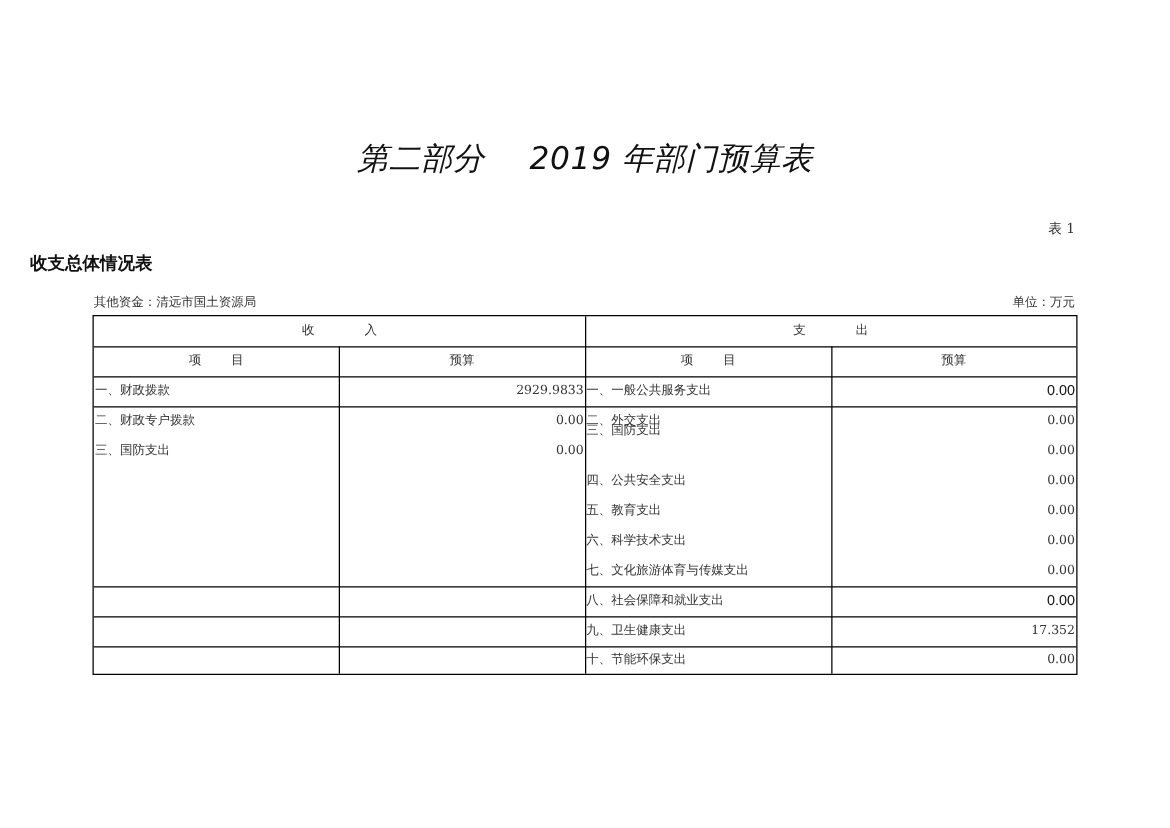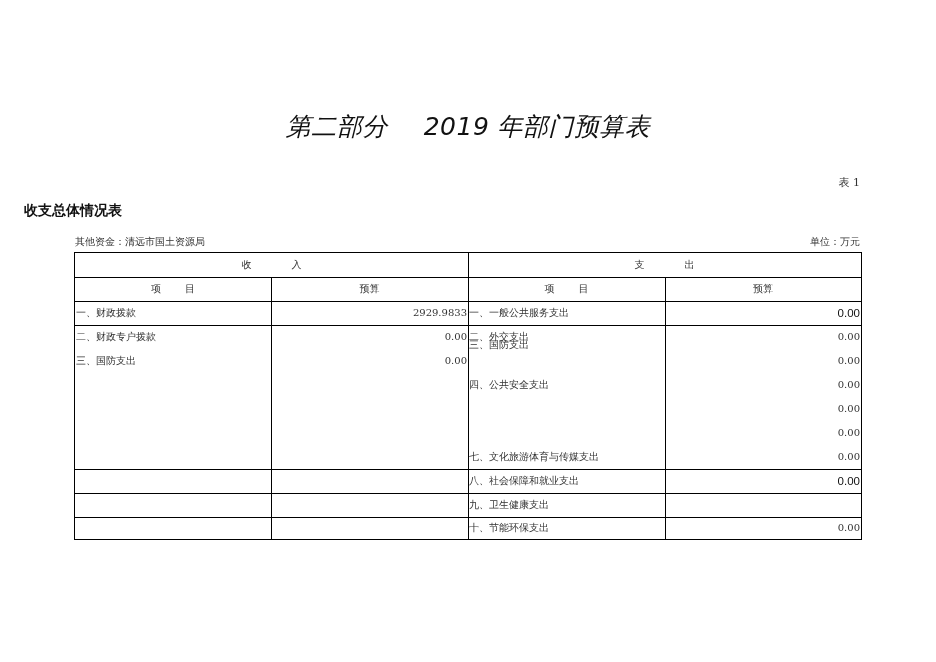--- a/index.html
+++ b/index.html
@@ -74,22 +74,25 @@
   <div class="cell c-right" style="left:196px;width:196px;top:96px;">0.00</div>
 
   <div class="cell" style="left:394px;width:194px;top:48px;">一、一般公共服务支出</div>
   <div class="cell c-right sans-num" style="left:590px;width:195px;top:48px;">0.00</div>
   <div class="cell" style="left:394px;width:194px;top:72px;">二、外交支出</div>
   <div class="cell c-right" style="left:590px;width:195px;top:72px;">0.00</div>
   <div class="cell" style="left:394px;width:194px;top:80px;">三、国防支出</div>
   <div class="cell c-right" style="left:590px;width:195px;top:96px;">0.00</div>
   <div class="cell" style="left:394px;width:194px;top:120px;">四、公共安全支出</div>
   <div class="cell c-right" style="left:590px;width:195px;top:120px;">0.00</div>
+  <div class="cell" style="left:394px;width:194px;top:144px;">五、教育支出</div>
   <div class="cell c-right" style="left:590px;width:195px;top:144px;">0.00</div>
+  <div class="cell" style="left:394px;width:194px;top:168px;">六、科学技术支出</div>
   <div class="cell c-right" style="left:590px;width:195px;top:168px;">0.00</div>
   <div class="cell" style="left:394px;width:194px;top:192px;">七、文化旅游体育与传媒支出</div>
   <div class="cell c-right" style="left:590px;width:195px;top:192px;">0.00</div>
   <div class="cell" style="left:394px;width:194px;top:216px;">八、社会保障和就业支出</div>
   <div class="cell c-right sans-num" style="left:590px;width:195px;top:216px;">0.00</div>
   <div class="cell" style="left:394px;width:194px;top:240px;">九、卫生健康支出</div>
+  <div class="cell c-right" style="left:590px;width:195px;top:240px;">17.352</div>
   <div class="cell" style="left:394px;width:194px;top:263px;">十、节能环保支出</div>
   <div class="cell c-right" style="left:590px;width:195px;top:263px;">0.00</div>
 </div>
 
 </body></html>

